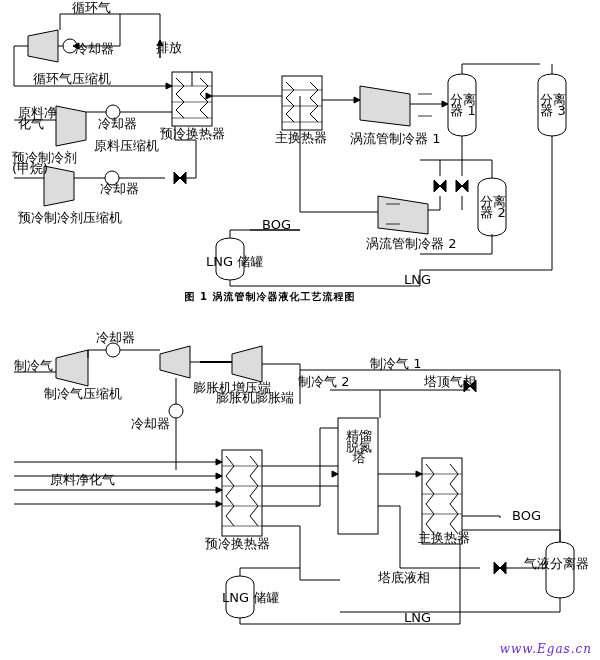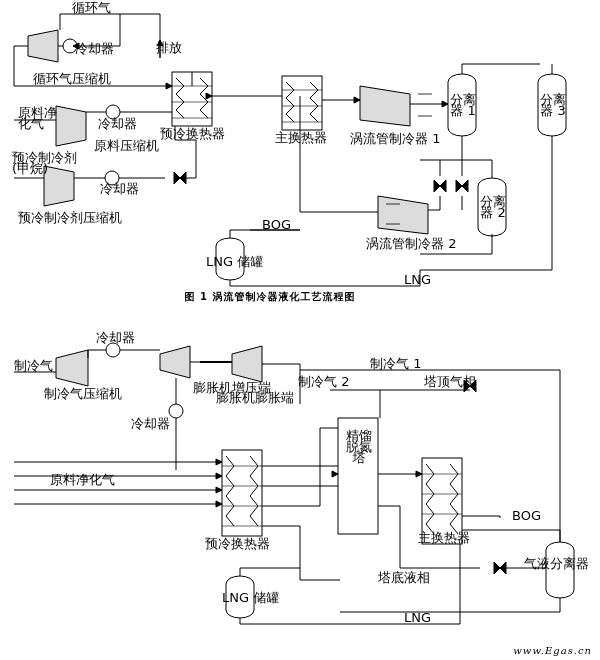--- a/index.html
+++ b/index.html
@@ -12,21 +12,21 @@
     overflow:hidden;
   }
   .fig{position:absolute;left:0;width:600px;}
   #fig1{top:0;height:310px;}
   #fig2{top:320px;height:340px;}
   svg{position:absolute;left:0;top:0;}
   .lbl{position:absolute;font-size:13px;line-height:11px;white-space:nowrap;}
   .lbl.c{text-align:center;}
   .cap{position:absolute;width:540px;text-align:center;font-size:10px;font-weight:bold;letter-spacing:1px;}
   .wm{position:absolute;right:8px;bottom:4px;font-family:"DejaVu Serif","Liberation Serif",serif;
-      font-style:italic;font-size:10px;color:#000000;letter-spacing:1px;}
+      font-style:italic;font-size:12px;color:#6d28d9;letter-spacing:1px;}
 </style>
 </head>
 <body>
 
 <div class="fig" id="fig1">
   <svg width="600" height="300" viewBox="0 0 600 300">
     <g fill="none" stroke="#000" stroke-width="1">
 
       <path d="M60 14 H160 V58"></path>
       <path d="M60 14 V30"></path>

